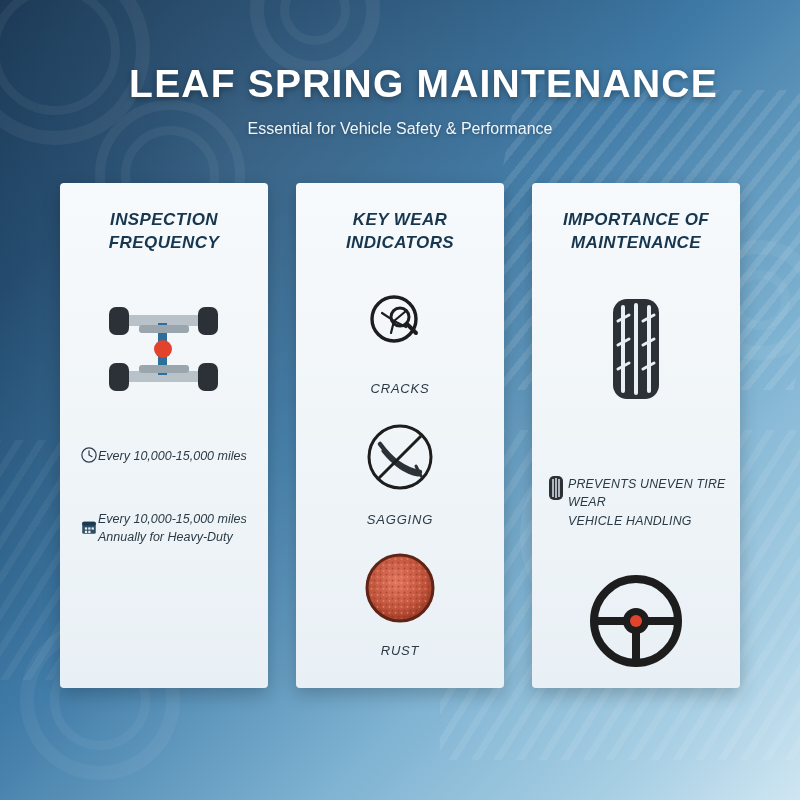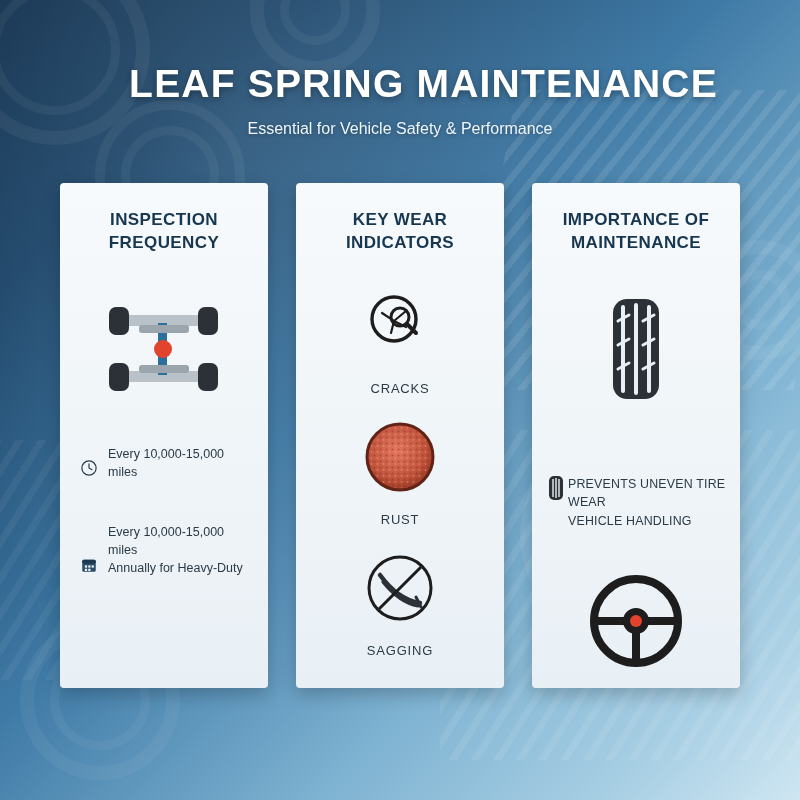--- a/index.html
+++ b/index.html
@@ -83,20 +83,21 @@
     font-weight: normal;
     text-shadow: 0 1px 4px rgba(0,0,0,0.30);
   }
 
   .cards {
     position: relative;
     display: flex;
     justify-content: center;
     gap: 28px;
     margin-top: 45px;
+    font-style: italic;
   }
   .card {
     width: 208px;
     height: 505px;
     background: linear-gradient(180deg, #f7fafc 0%, #e9f0f5 100%);
     border-radius: 4px;
     box-shadow: 0 6px 18px rgba(0,0,0,0.22);
     padding: 26px 14px 18px;
     display: flex;
     flex-direction: column;
@@ -109,22 +110,21 @@
     text-align: center;
     line-height: 1.35;
     letter-spacing: .4px;
   }
 
   
   .chassis-wrap { margin-top: 46px; }
   .rows { margin-top: 44px; width: 100%; }
   .row {
     display: flex;
-    align-items: flex-end;
-    gap: 10px;
+    align-items: center;
     margin-bottom: 42px;
     padding-left: 6px;
   }
   .row-text {
     font-size: 12.5px;
     color: #2b3a45;
     line-height: 1.45;
   }
   .row-icon { flex: 0 0 auto; margin-top: 1px; }
 
@@ -244,20 +244,33 @@
         <div class="wear-item">
           <span>
             <svg width="80" height="80" viewBox="0 0 80 80">
               <circle cx="34" cy="34" r="22" fill="none" stroke="#1d1d1d" stroke-width="3.4"></circle>
               <path d="M22 28 L34 36 L46 26 M34 36 L31 48 M34 36 L46 42" fill="none" stroke="#1d1d1d" stroke-width="2.2" stroke-linecap="round"></path>
               <circle cx="40" cy="32" r="9" fill="none" stroke="#1d1d1d" stroke-width="3"></circle>
               <line x1="47" y1="39" x2="56" y2="48" stroke="#1d1d1d" stroke-width="4" stroke-linecap="round"></line>
             </svg>
           </span>
           <span class="wear-label">CRACKS</span>
+        </div>
+
+        <div class="wear-item">
+          <span>
+            <svg width="78" height="78" viewBox="0 0 78 78">
+              <circle cx="39" cy="39" r="31" fill="none" stroke="#1d1d1d" stroke-width="3"></circle>
+              <path d="M19 26 C32 44, 46 52, 59 54" fill="none" stroke="#2b3137" stroke-width="4.5" stroke-linecap="round"></path>
+              <path d="M22 33 C34 48, 46 55, 57 57" fill="none" stroke="#2b3137" stroke-width="3.2" stroke-linecap="round"></path>
+              <line x1="55" y1="48" x2="60" y2="58" stroke="#2b3137" stroke-width="3" stroke-linecap="round"></line>
+              <line x1="18" y1="60" x2="60" y2="18" stroke="#1d1d1d" stroke-width="3"></line>
+            </svg>
+          </span>
+          <span class="wear-label">SAGGING</span>
         </div>
 
         <div class="wear-item">
           <span>
             <svg width="78" height="78" viewBox="0 0 78 78">
               <defs>
                 <radialGradient id="rustg" cx="45%" cy="40%" r="60%">
                   <stop offset="0%" stop-color="#e2775f"></stop>
                   <stop offset="70%" stop-color="#c2543c"></stop>
                   <stop offset="100%" stop-color="#9c3a27"></stop>
@@ -267,33 +280,20 @@
                   <circle cx="4.5" cy="4" r="0.9" fill="#f0a48d" opacity=".5"></circle>
                 </pattern>
               </defs>
               <circle cx="39" cy="39" r="33" fill="url(#rustg)" stroke="#5f2415" stroke-width="3"></circle>
               <circle cx="39" cy="39" r="31" fill="url(#speck)"></circle>
             </svg>
           </span>
           <span class="wear-label">RUST</span>
         </div>
 
-        <div class="wear-item">
-          <span>
-            <svg width="78" height="78" viewBox="0 0 78 78">
-              <circle cx="39" cy="39" r="31" fill="none" stroke="#1d1d1d" stroke-width="3"></circle>
-              <path d="M19 26 C32 44, 46 52, 59 54" fill="none" stroke="#2b3137" stroke-width="4.5" stroke-linecap="round"></path>
-              <path d="M22 33 C34 48, 46 55, 57 57" fill="none" stroke="#2b3137" stroke-width="3.2" stroke-linecap="round"></path>
-              <line x1="55" y1="48" x2="60" y2="58" stroke="#2b3137" stroke-width="3" stroke-linecap="round"></line>
-              <line x1="18" y1="60" x2="60" y2="18" stroke="#1d1d1d" stroke-width="3"></line>
-            </svg>
-          </span>
-          <span class="wear-label">SAGGING</span>
-        </div>
-
       </div>
     </section>
 
     <section class="card">
       <div class="card-title">IMPORTANCE OF MAINTENANCE</div>
 
       <div class="tire-holder">
         <svg width="58" height="104" viewBox="0 0 58 104">
           <rect x="6" y="2" width="46" height="100" rx="14" fill="#2b3137"></rect>
           <path d="M16 10 L16 94 M29 8 L29 96 M42 10 L42 94" stroke="#e9f0f5" stroke-width="4" stroke-linecap="round"></path>

